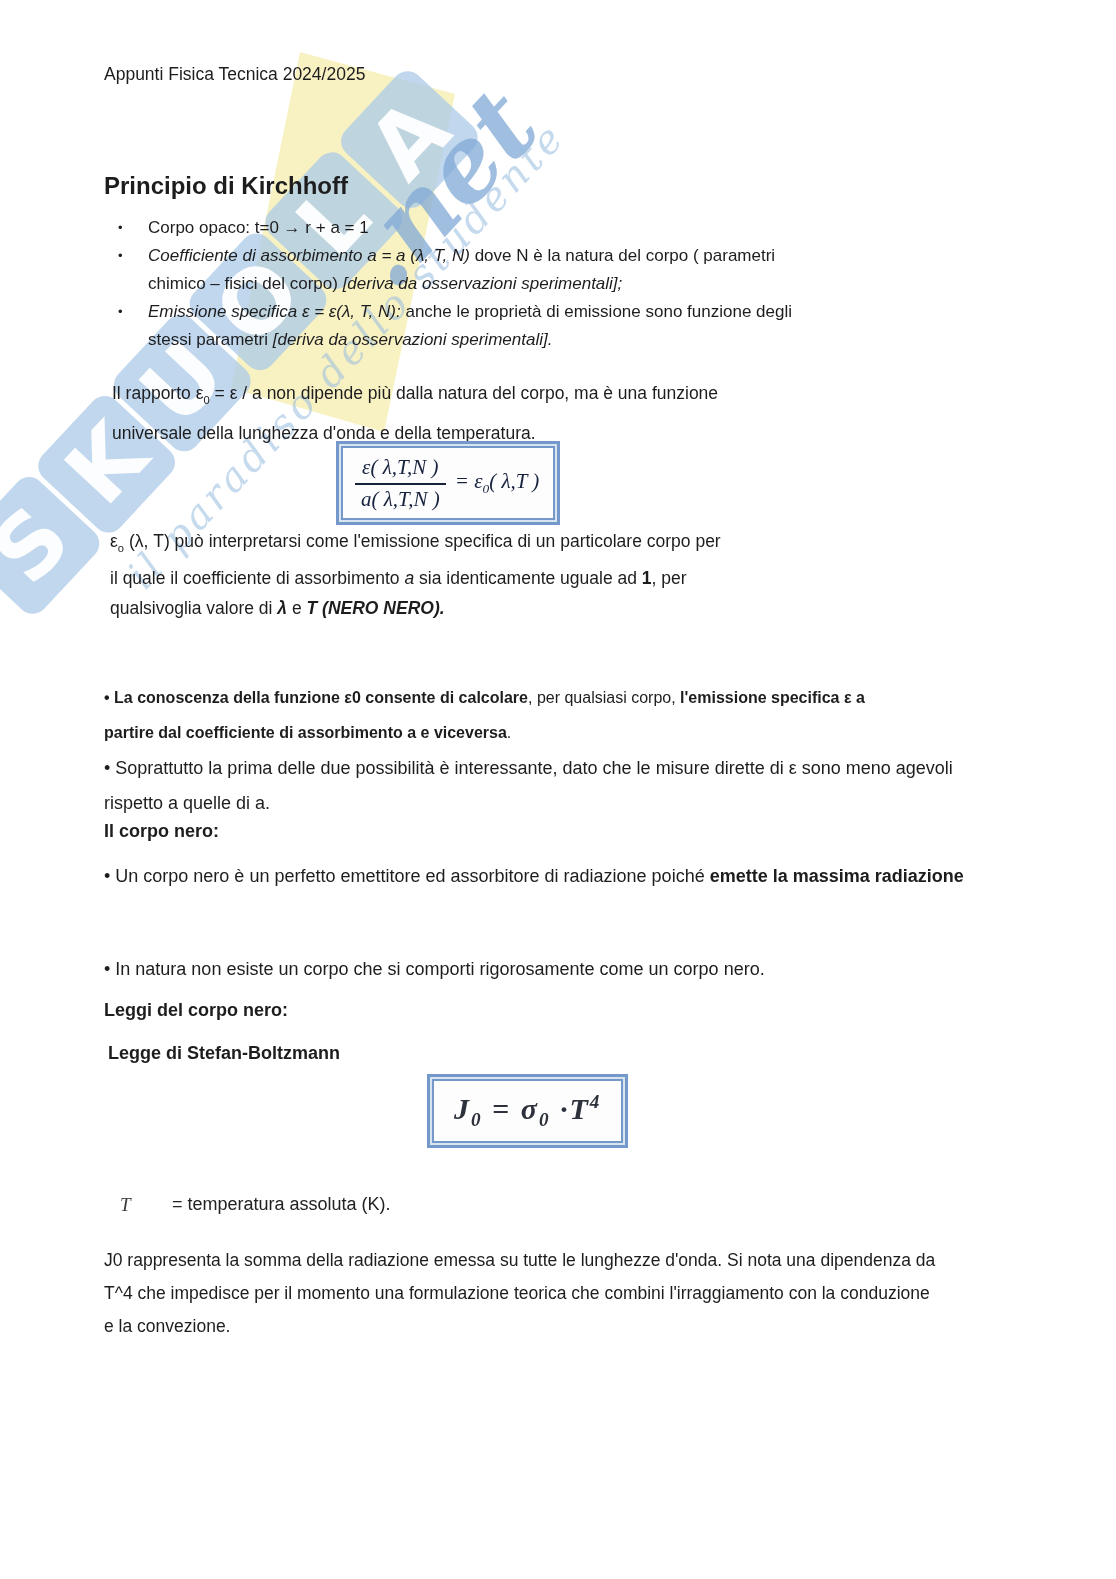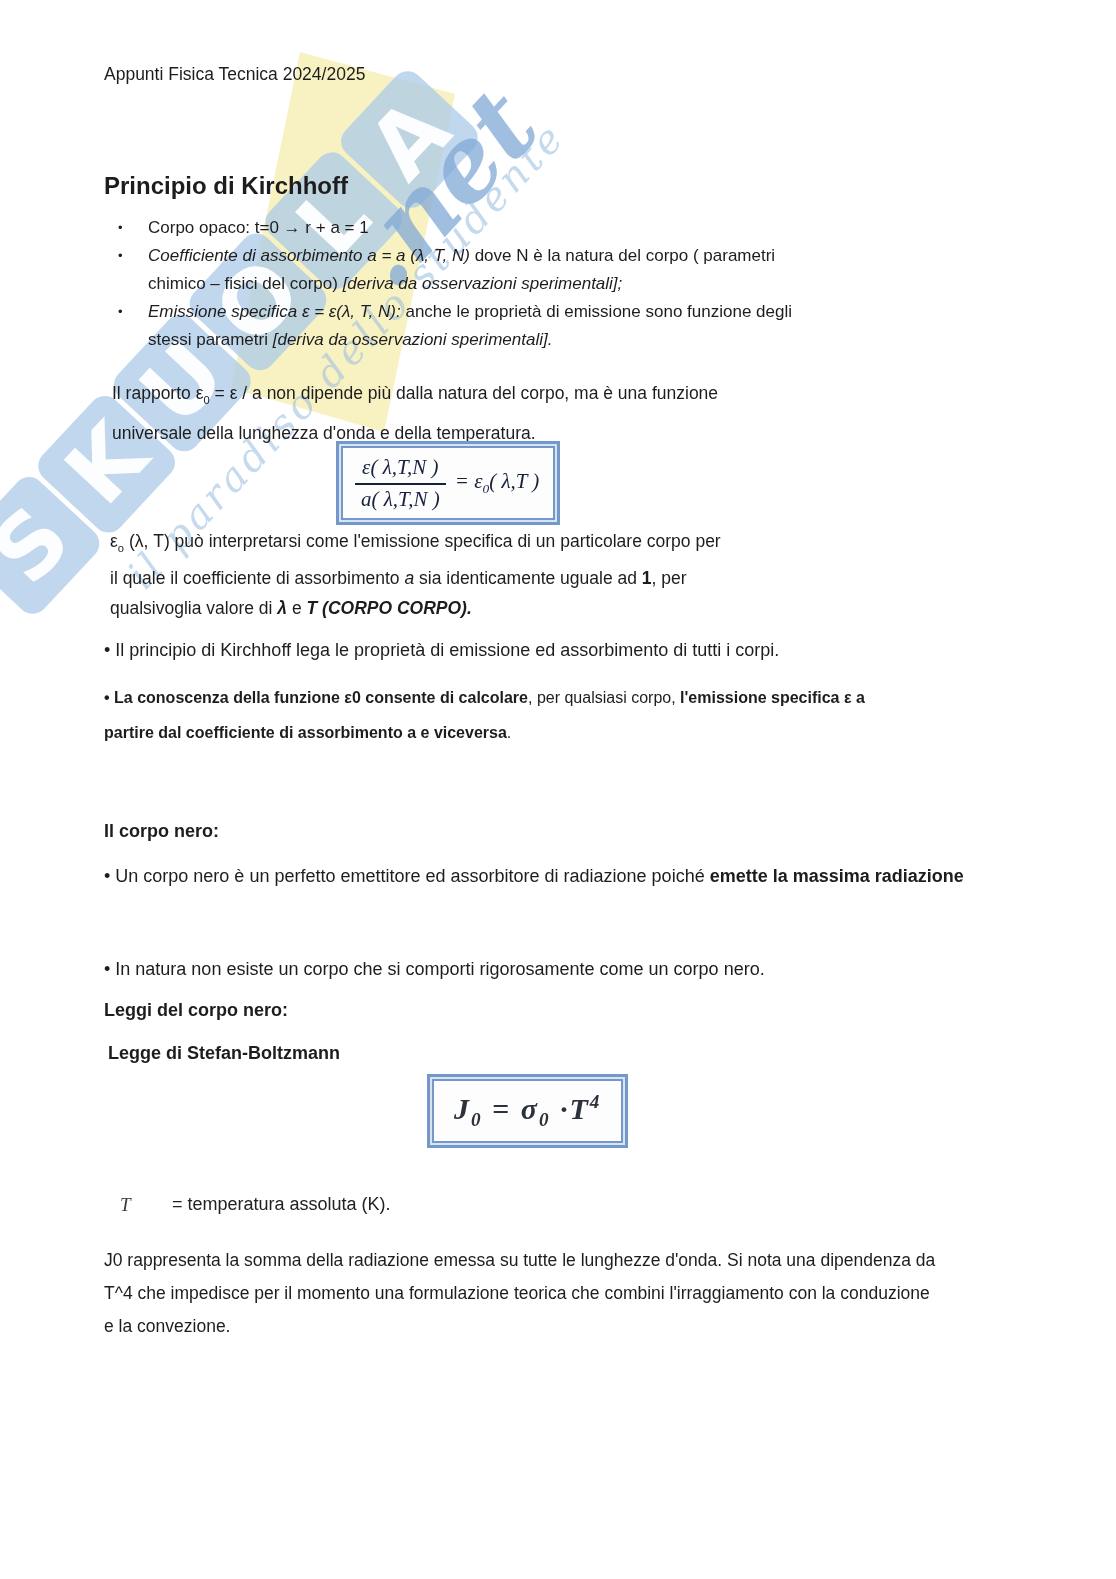--- a/index.html
+++ b/index.html
@@ -137,30 +137,33 @@
         <span class="num">ε( λ,T,N )</span>
         <span class="den">a( λ,T,N )</span>
       </span>
       <span><span>= ε</span><sub>0</sub><span>( λ,T )</span></span>
     </div>
   </div>
 
   <div class="abs eps0">
     <span>ε</span><sub>o</sub><span> (λ, T) può interpretarsi come l'emissione specifica di un particolare corpo per</span><br>
     <span>il quale il coefficiente di assorbimento </span><span class="it">a</span><span> sia identicamente uguale ad </span><span class="b">1</span><span>, per</span><br>
-    <span>qualsivoglia valore di </span><span class="bi">λ</span><span> e </span><span class="bi">T (CORPO CORPO).</span>
+    <span>qualsivoglia valore di </span><span class="bi">λ</span><span> e </span><span class="bi">T (NERO NERO).</span>
   </div>
 
-  <div class="abs p1">• Il principio di Kirchhoff lega le proprietà di emissione ed assorbimento di tutti i corpi.</div>
 
   <div class="abs p2">
     <span class="b"> • La conoscenza della funzione ε0 consente di calcolare</span><span>, per qualsiasi corpo, </span><span class="b">l'emissione specifica ε a</span><br>
     <span class="b">partire dal coefficiente di assorbimento a e viceversa</span><span>.</span>
   </div>
 
+  <div class="abs p3">
+    <span>• Soprattutto la prima delle due possibilità è interessante, dato che le misure dirette di ε sono meno agevoli</span><br>
+    <span>rispetto a quelle di a.</span>
+  </div>
 
   <div class="abs hcn">Il corpo nero:</div>
 
   <div class="abs p4">
     <span>• Un corpo nero è un perfetto emettitore ed assorbitore di radiazione poiché </span><span class="b">emette la massima radiazione</span><br>
     <br>
   </div>
 
   <div class="abs p5">• In natura non esiste un corpo che si comporti rigorosamente come un corpo nero.</div>
 

